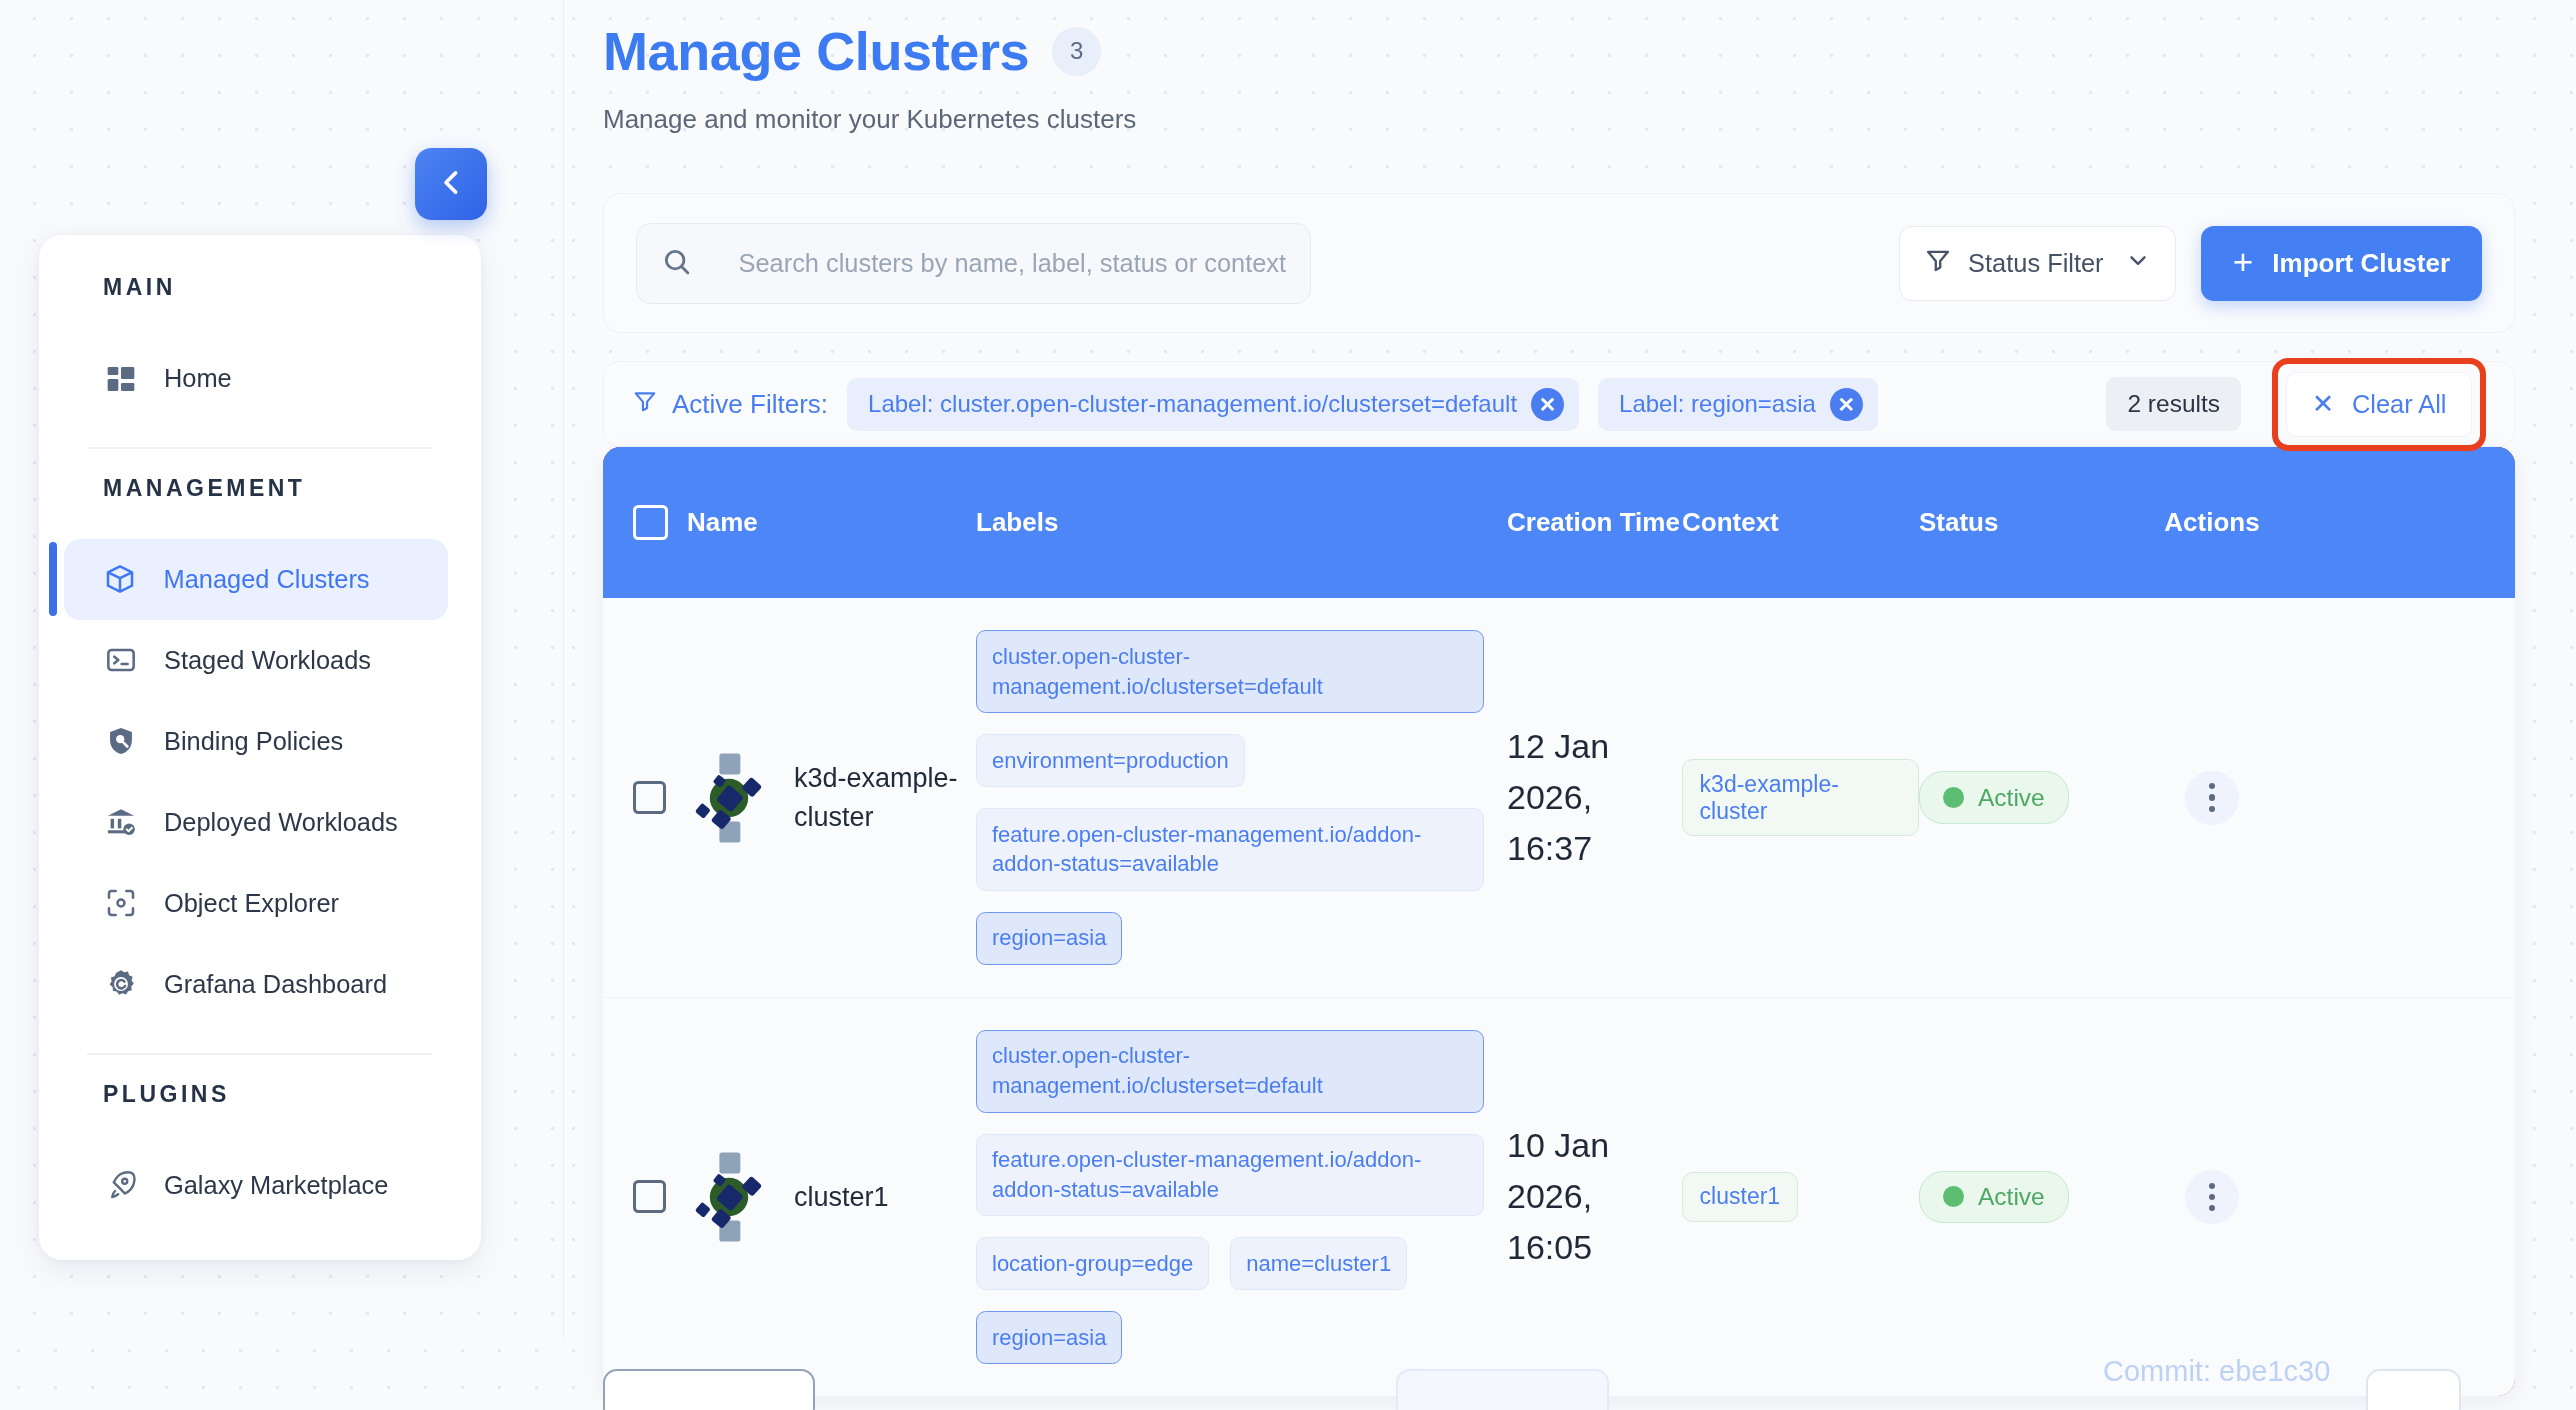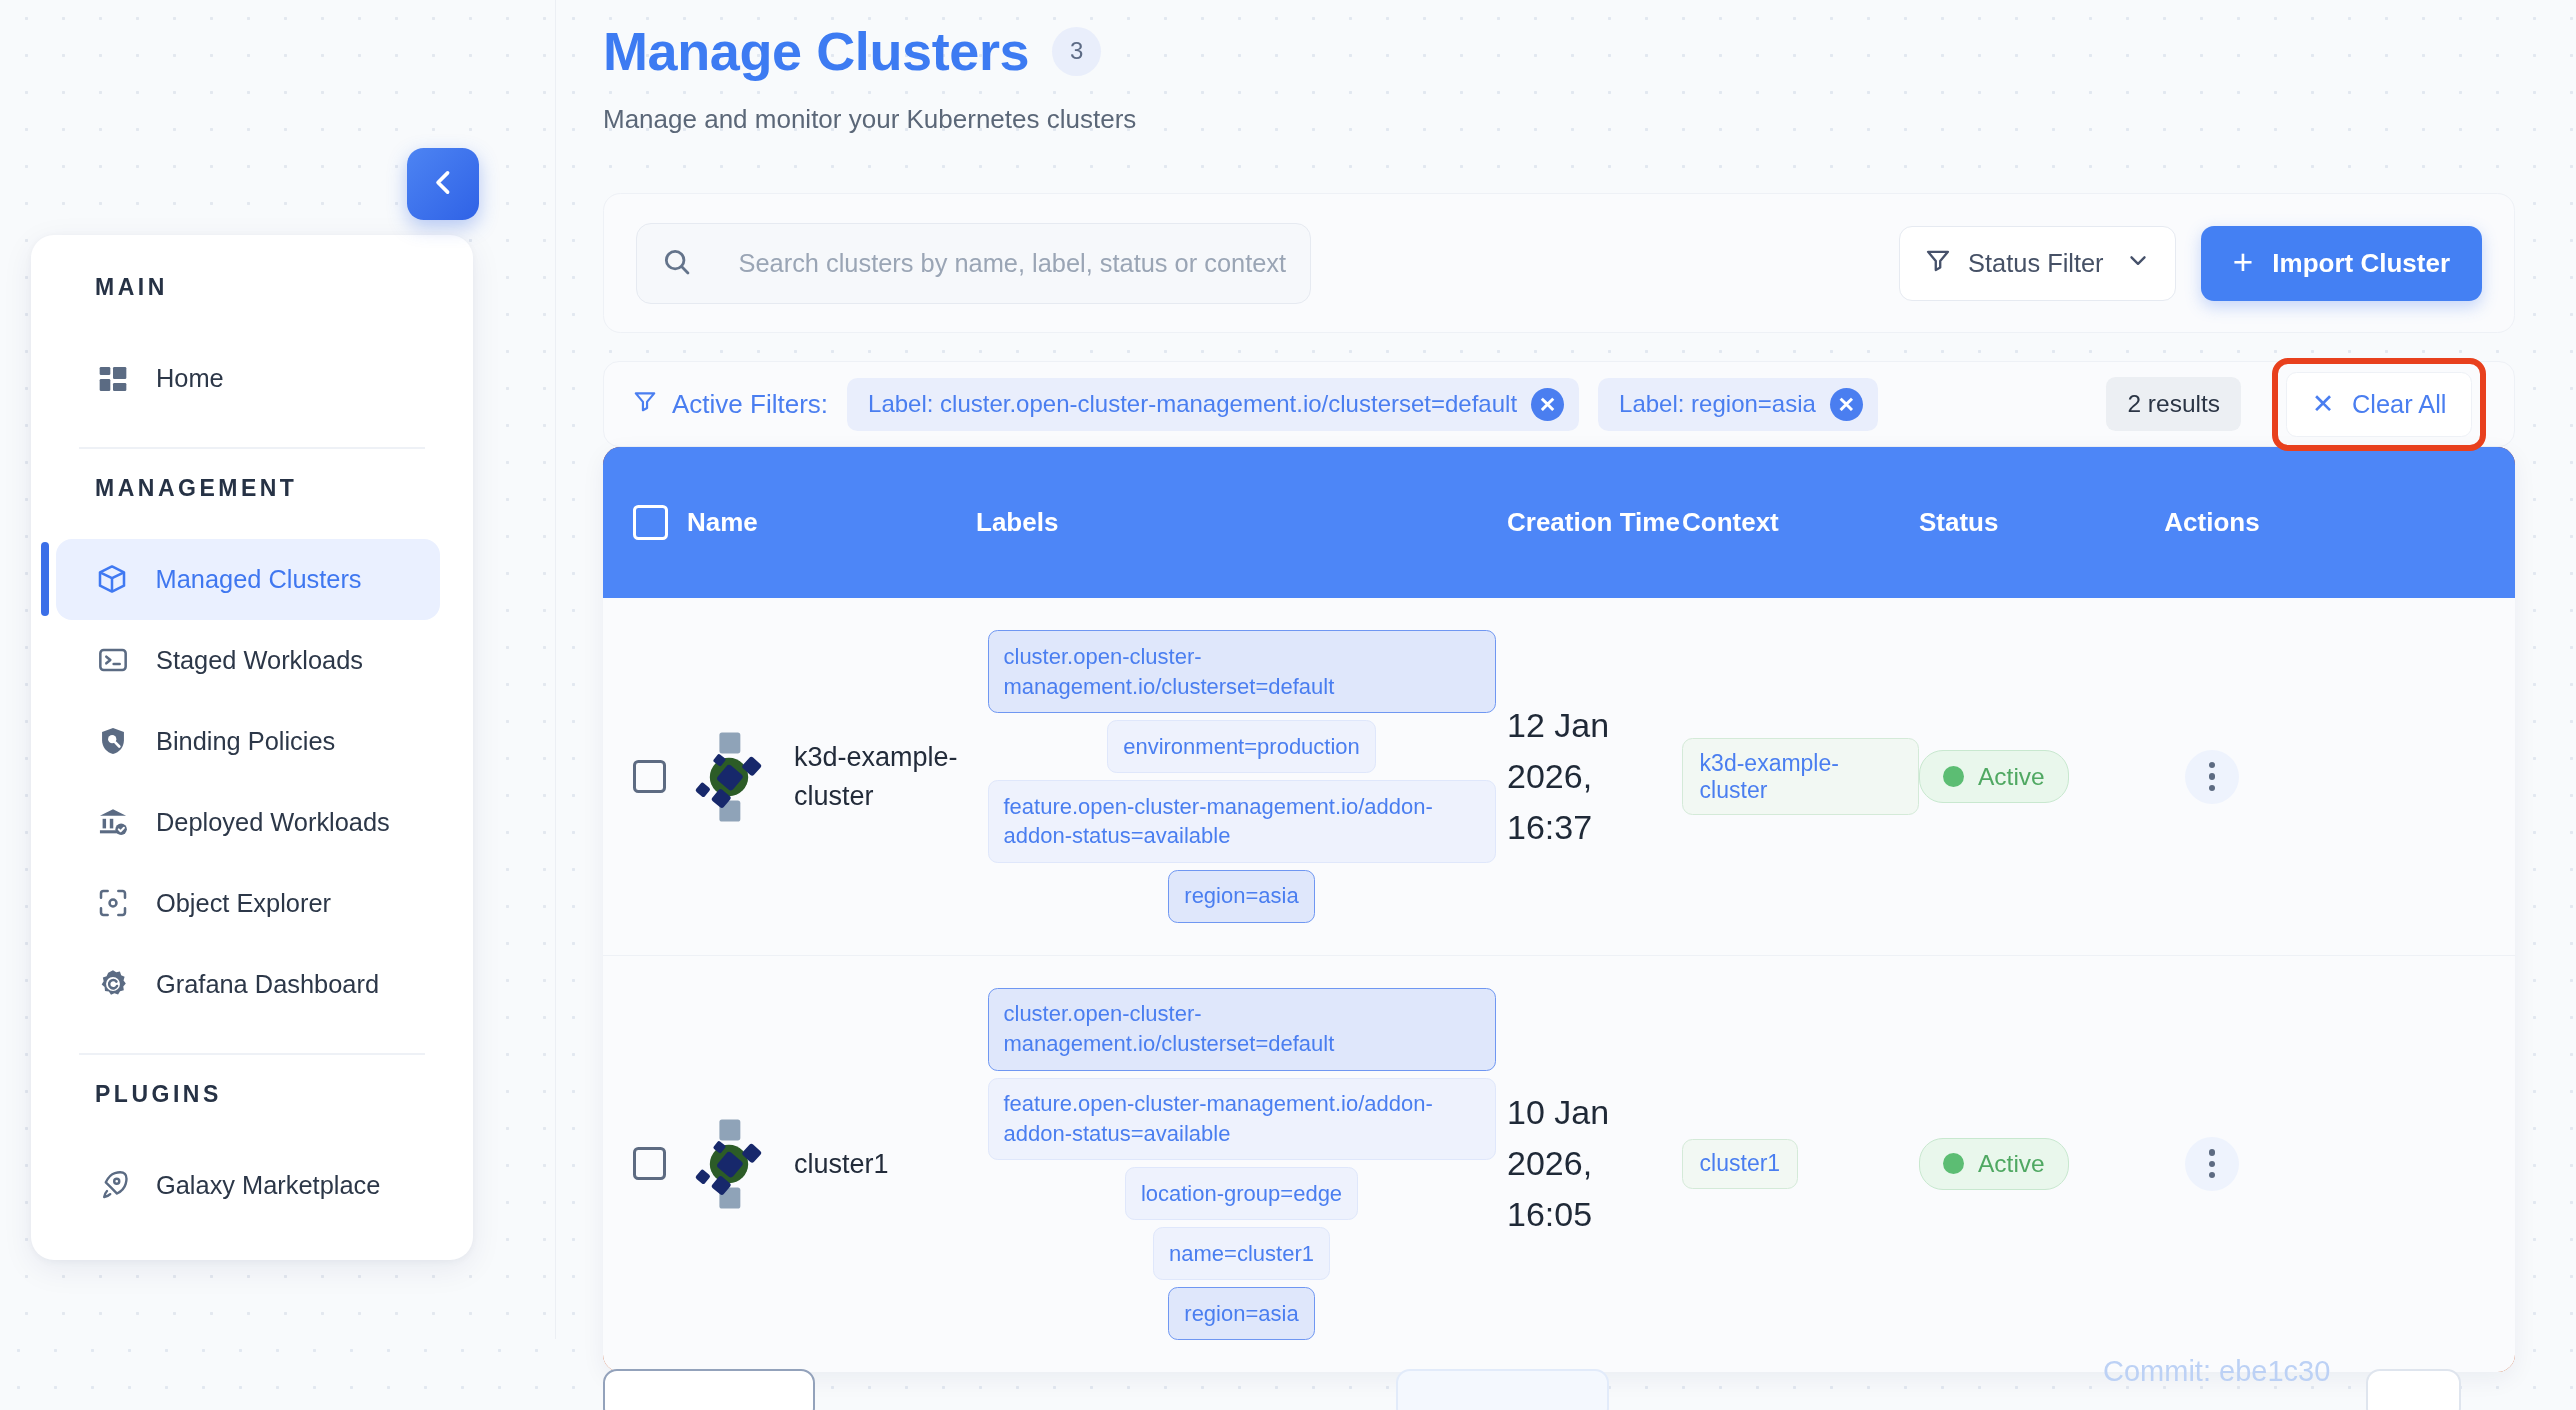--- a/index.html
+++ b/index.html
@@ -12,21 +12,21 @@
   }
   body {
     position: relative;
     background-color: #f8fafc;
     background-image: radial-gradient(circle, #e2e8f0 1.4px, transparent 1.5px);
     background-size: 37px 37px;
   }
 
   
   #sidebar-region {
-    position: absolute; left: 8px; top: 0;
+    position: absolute; left: 16px; top: 0;
     width: 548px; height: 1339px;
     background: #f8fafc;
     background-image: radial-gradient(circle, #e3e8ef 1.4px, transparent 1.5px);
     background-size: 37px 37px;
     border-right: 1.8px solid #eceff4;
   }
   #sidebar-card {
     position: absolute; left: 23px; top: 235px;
     width: 442px; height: 1025px;
     background: #ffffff;
@@ -194,21 +194,21 @@
     padding: 32px 0; align-items: center;
   }
   .data-row:last-child { border-bottom: none; }
   .cell { display: flex; align-items: center; }
 
   .name-cell { display: flex; align-items: center; gap: 23px; }
   .cluster-ico { width: 84px; height: 96px; flex: none; position: relative; }
   .cluster-ico svg { width: 100%; height: 100%; display: block; }
   .name-text { font-size: 27px; color: #222b3a; line-height: 1.42; }
 
-  .labels-cell { display: flex; flex-wrap: wrap; gap: 7px; align-content: center; flex-direction: column; }
+  .labels-cell { display: flex; flex-wrap: wrap; gap: 21px; align-content: center; }
   .lbl {
     font-size: 22px; color: #4a7ef0; background: #eef2fd;
     border: 1.8px solid #dfe7fb; border-radius: 9.6px;
     padding: 10.5px 15px; line-height: 1.36; max-width: 508px;
   }
   .lbl.matched { background: #dfe7fb; border-color: #6f97f2; }
   .time-text { font-size: 34px; color: #1f2937; line-height: 1.5; }
   .ctx-chip {
     font-size: 23px; color: #4a7ef0; background: #f2f8f3;
     border: 1.8px solid #d4ead8; border-radius: 10.5px; padding: 10.5px 16.6px;

